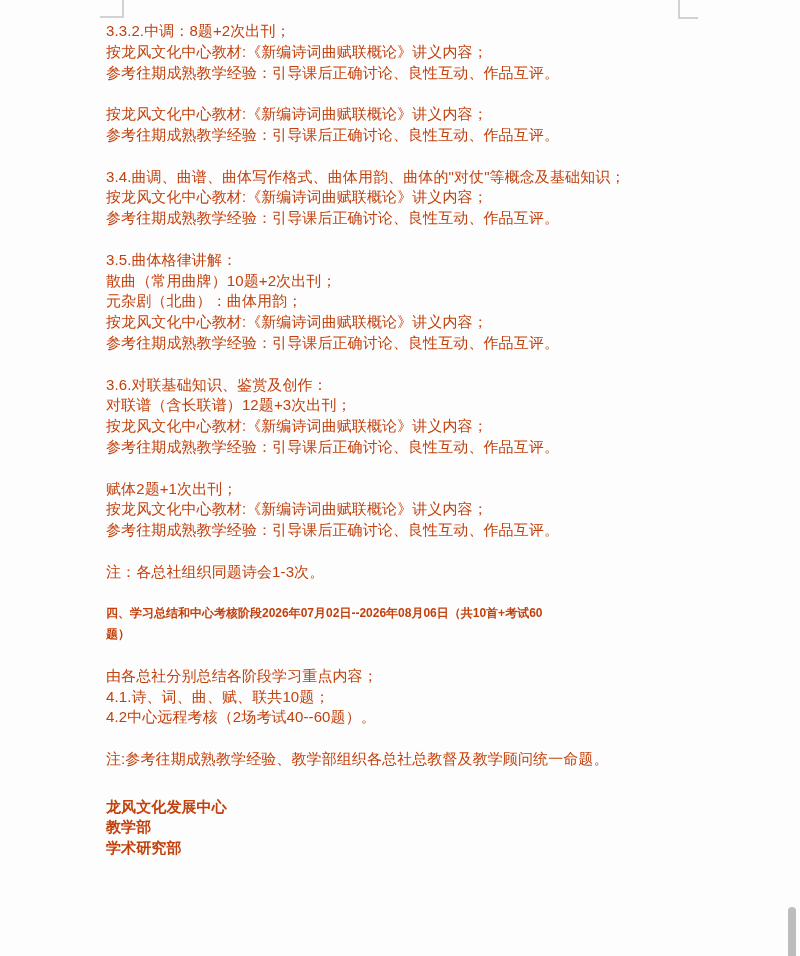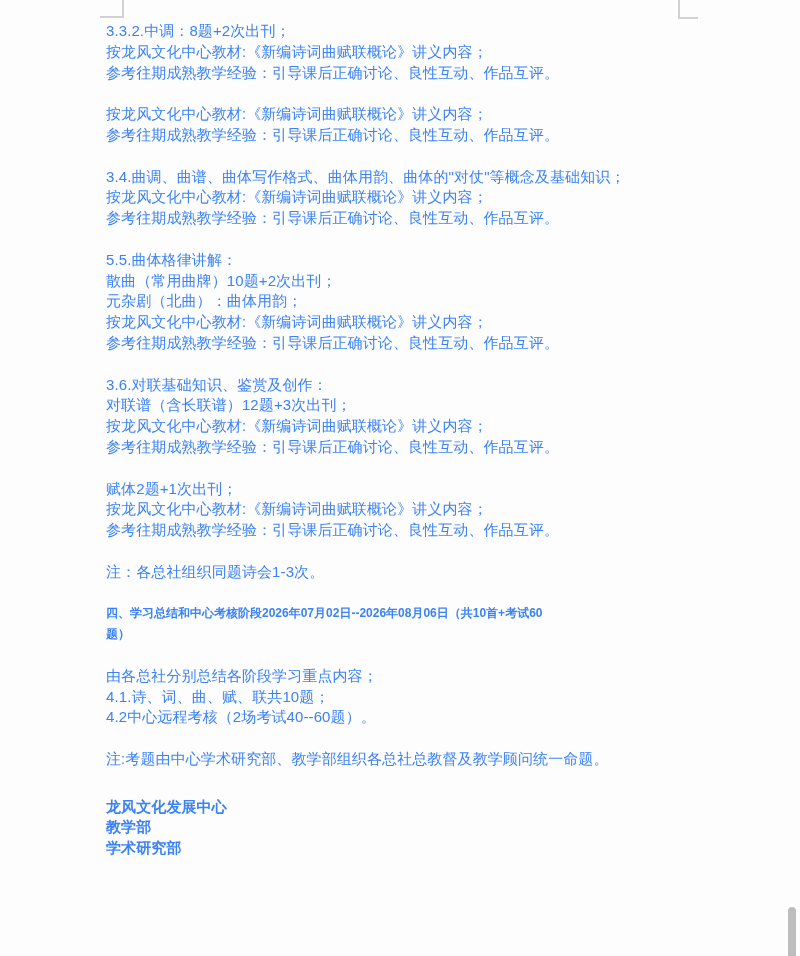--- a/index.html
+++ b/index.html
@@ -7,21 +7,21 @@
     padding: 0;
     background: #ffffff;
   }
   .page {
     position: relative;
     width: 800px;
     height: 956px;
     background: #fdfdfd;
     overflow: hidden;
     font-family: "Liberation Sans", "DejaVu Sans", sans-serif;
-    color: #3b82f6;
+    color: #c2410c;
   }
   
   .mark {
     position: absolute;
     top: 0;
   }
   .mark-left {
     left: 100px;
     width: 22px;
     height: 16px;
@@ -91,21 +91,21 @@
       <div class="ln">参考往期成熟教学经验：引导课后正确讨论、良性互动、作品互评。</div>
     </div>
 
     <div class="para">
       <div class="ln">3.4.曲调、曲谱、曲体写作格式、曲体用韵、曲体的"对仗"等概念及基础知识；</div>
       <div class="ln">按龙风文化中心教材:《新编诗词曲赋联概论》讲义内容；</div>
       <div class="ln">参考往期成熟教学经验：引导课后正确讨论、良性互动、作品互评。</div>
     </div>
 
     <div class="para">
-      <div class="ln">5.5.曲体格律讲解：</div>
+      <div class="ln">3.5.曲体格律讲解：</div>
       <div class="ln">散曲（常用曲牌）10题+2次出刊；</div>
       <div class="ln">元杂剧（北曲）：曲体用韵；</div>
       <div class="ln">按龙风文化中心教材:《新编诗词曲赋联概论》讲义内容；</div>
       <div class="ln">参考往期成熟教学经验：引导课后正确讨论、良性互动、作品互评。</div>
     </div>
 
     <div class="para">
       <div class="ln">3.6.对联基础知识、鉴赏及创作：</div>
       <div class="ln">对联谱（含长联谱）12题+3次出刊；</div>
       <div class="ln">按龙风文化中心教材:《新编诗词曲赋联概论》讲义内容；</div>
@@ -127,21 +127,21 @@
       <div class="ln">题）</div>
     </div>
 
     <div class="para">
       <div class="ln">由各总社分别总结各阶段学习重点内容；</div>
       <div class="ln">4.1.诗、词、曲、赋、联共10题；</div>
       <div class="ln">4.2中心远程考核（2场考试40--60题）。</div>
     </div>
 
     <div class="para">
-      <div class="ln">注:考题由中心学术研究部、教学部组织各总社总教督及教学顾问统一命题。</div>
+      <div class="ln">注:参考往期成熟教学经验、教学部组织各总社总教督及教学顾问统一命题。</div>
     </div>
 
     <div class="signature">
       <div class="ln">龙风文化发展中心</div>
       <div class="ln">教学部</div>
       <div class="ln">学术研究部</div>
     </div>
 
   </div>
 

